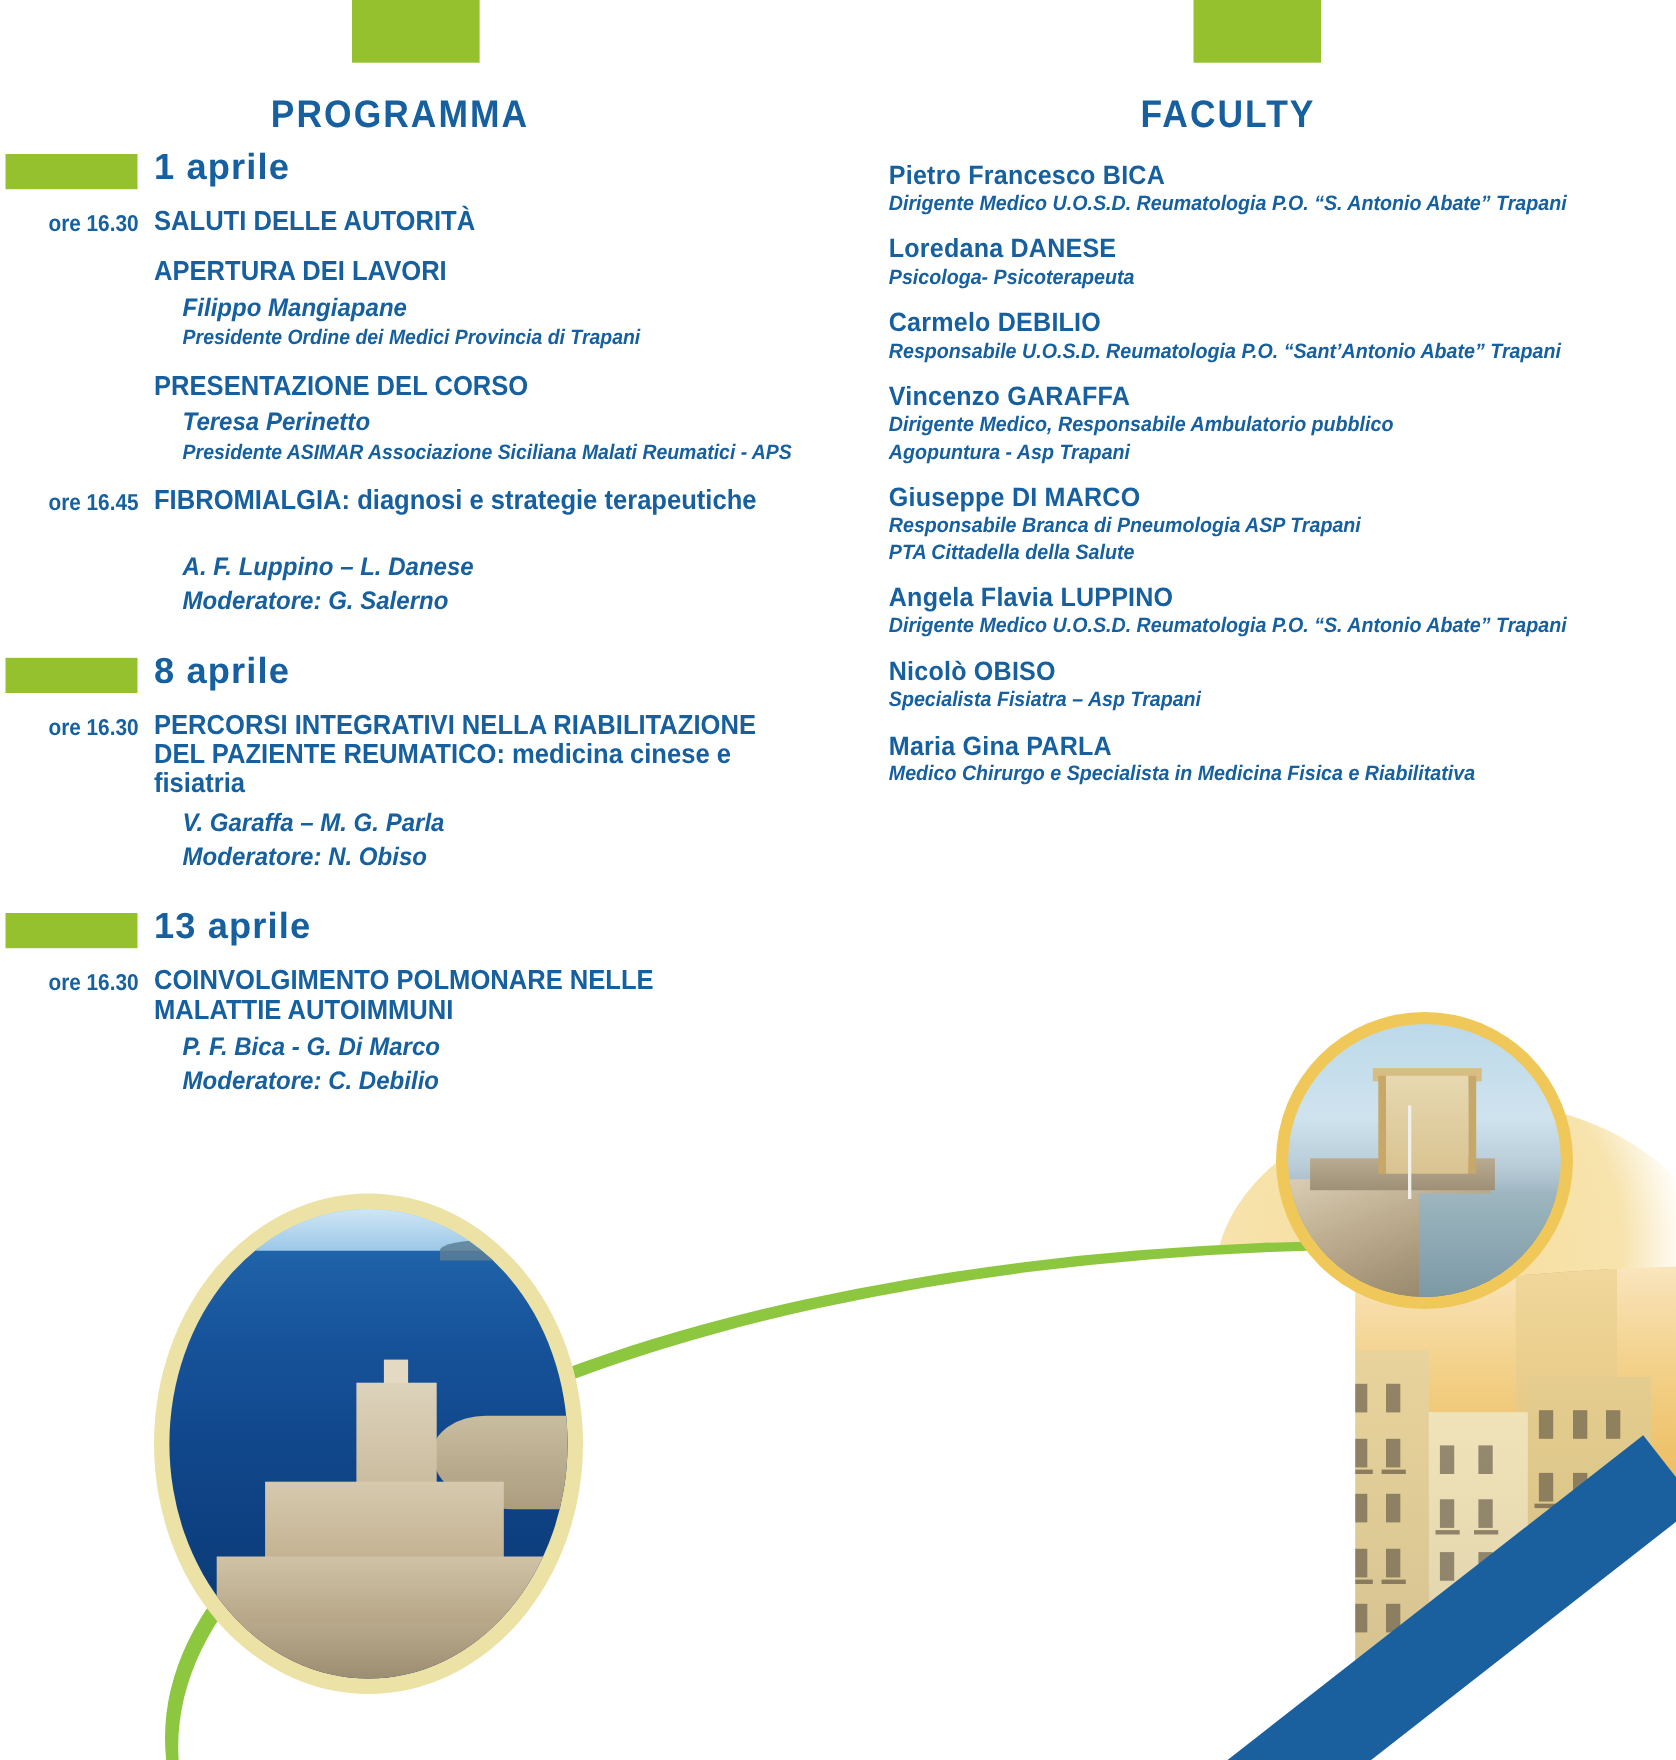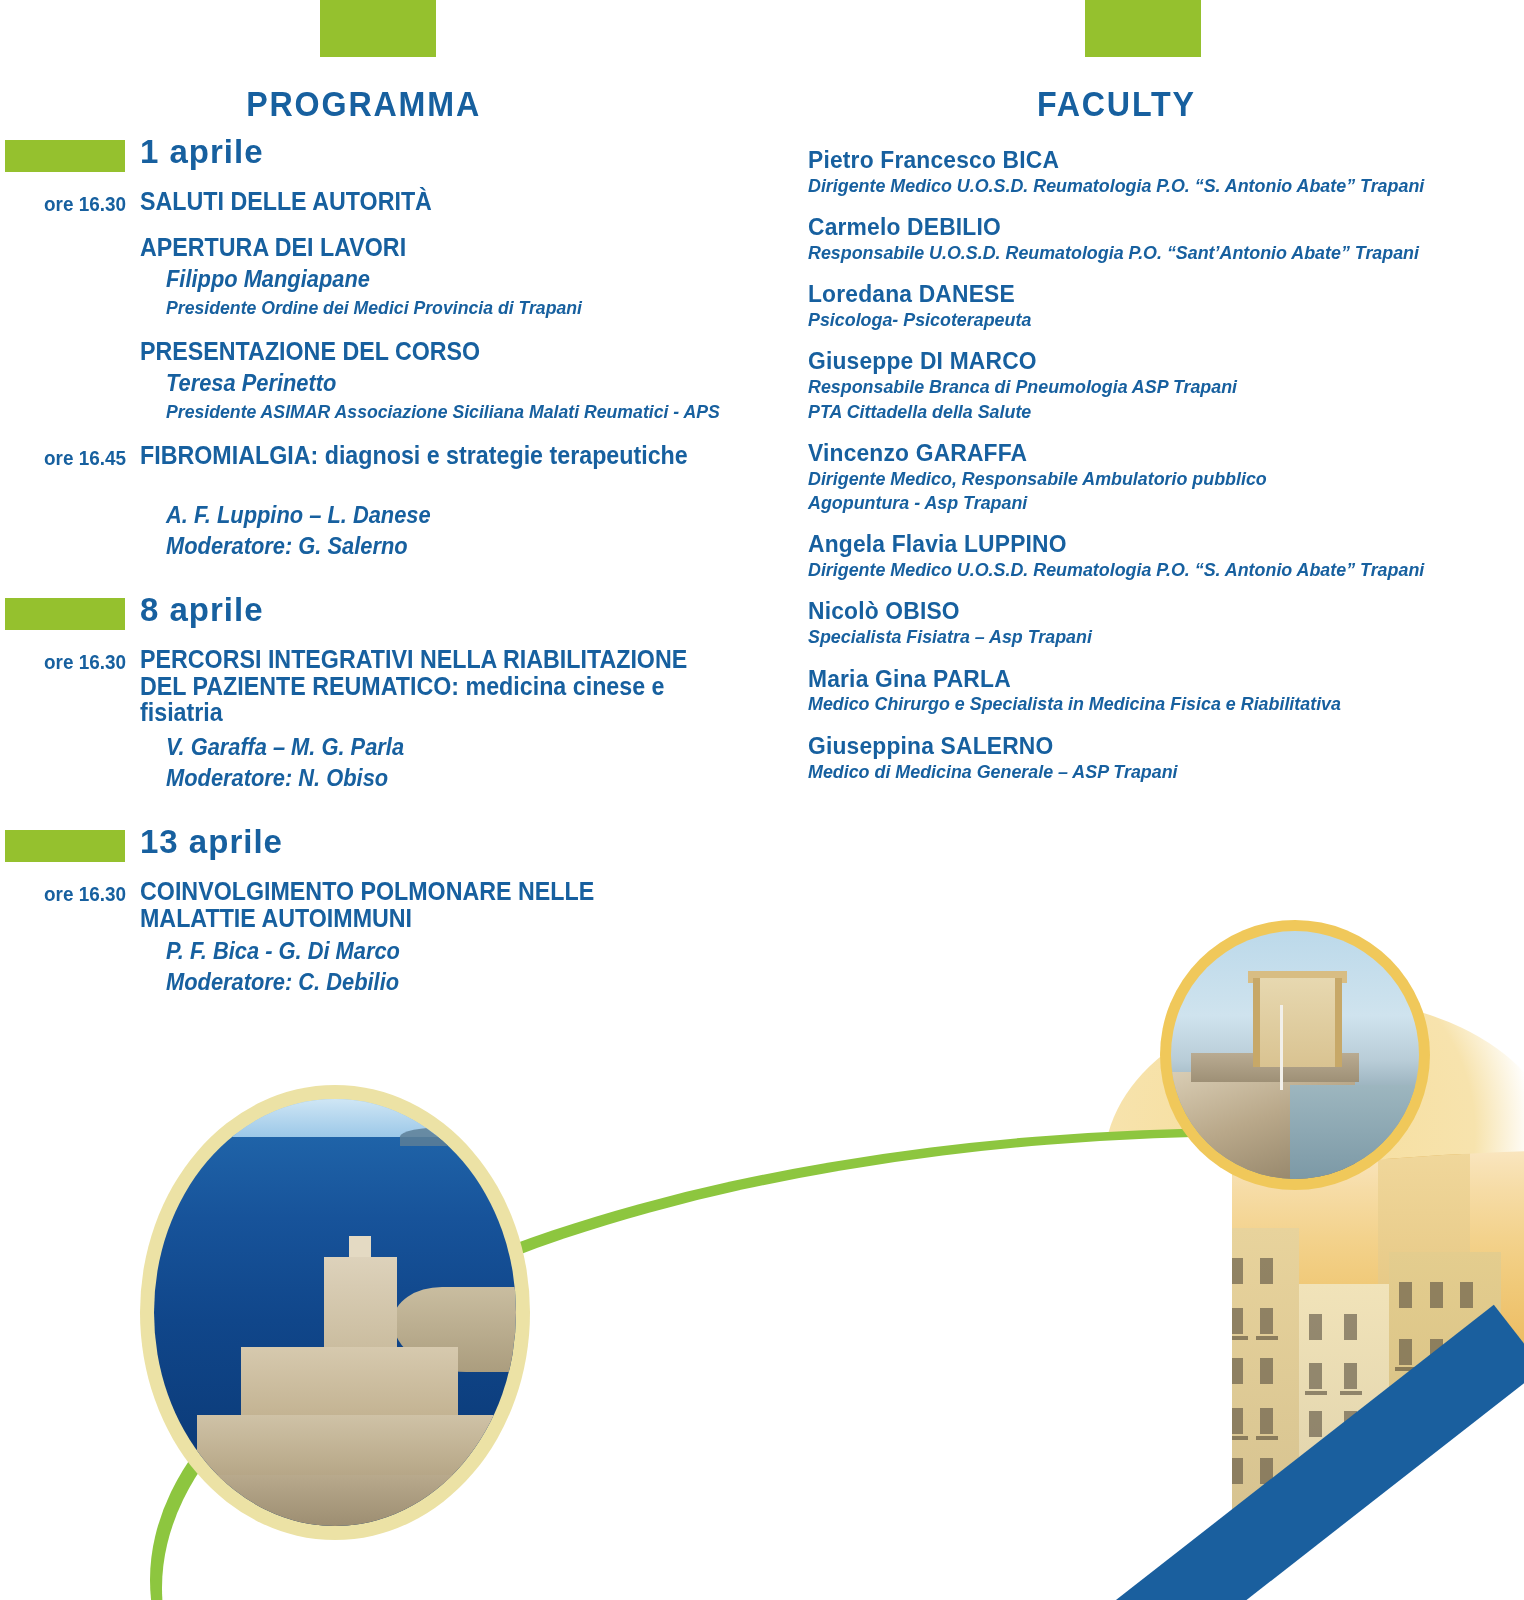--- a/index.html
+++ b/index.html
@@ -423,52 +423,48 @@
       </div>
       <div style="height: 0px;"></div>
     </div>
 
   <div id="faculty-col">
       <div class="fac-entry">
         <div class="fac-name">Pietro Francesco BICA</div>
         <div class="fac-role">Dirigente Medico U.O.S.D. Reumatologia P.O. “S. Antonio Abate” Trapani</div>
       </div>
       <div class="fac-entry">
+        <div class="fac-name">Loredana DANESE</div>
+        <div class="fac-role">Psicologa- Psicoterapeuta</div>
+      </div>
+      <div class="fac-entry">
         <div class="fac-name">Carmelo DEBILIO</div>
         <div class="fac-role">Responsabile U.O.S.D. Reumatologia P.O. “Sant’Antonio Abate” Trapani</div>
       </div>
       <div class="fac-entry">
-        <div class="fac-name">Loredana DANESE</div>
-        <div class="fac-role">Psicologa- Psicoterapeuta</div>
+        <div class="fac-name">Vincenzo GARAFFA</div>
+        <div class="fac-role">Dirigente Medico, Responsabile Ambulatorio pubblico</div>
+        <div class="fac-role">Agopuntura - Asp Trapani</div>
       </div>
       <div class="fac-entry">
         <div class="fac-name">Giuseppe DI MARCO</div>
         <div class="fac-role">Responsabile Branca di Pneumologia ASP Trapani</div>
         <div class="fac-role">PTA Cittadella della Salute</div>
       </div>
       <div class="fac-entry">
-        <div class="fac-name">Vincenzo GARAFFA</div>
-        <div class="fac-role">Dirigente Medico, Responsabile Ambulatorio pubblico</div>
-        <div class="fac-role">Agopuntura - Asp Trapani</div>
-      </div>
-      <div class="fac-entry">
         <div class="fac-name">Angela Flavia LUPPINO</div>
         <div class="fac-role">Dirigente Medico U.O.S.D. Reumatologia P.O. “S. Antonio Abate” Trapani</div>
       </div>
       <div class="fac-entry">
         <div class="fac-name">Nicolò OBISO</div>
         <div class="fac-role">Specialista Fisiatra – Asp Trapani</div>
       </div>
       <div class="fac-entry">
         <div class="fac-name">Maria Gina PARLA</div>
         <div class="fac-role">Medico Chirurgo e Specialista in Medicina Fisica e Riabilitativa</div>
-      </div>
-      <div class="fac-entry">
-        <div class="fac-name">Giuseppina SALERNO</div>
-        <div class="fac-role">Medico di Medicina Generale – ASP Trapani</div>
       </div>
     </div>
 
   <div id="artwork">
 
     <div class="art-layer" id="circle-glow"></div>
 
     <div class="art-layer" id="city-photo">
       <div id="dome"></div>
       <div id="dome-lantern"></div>

